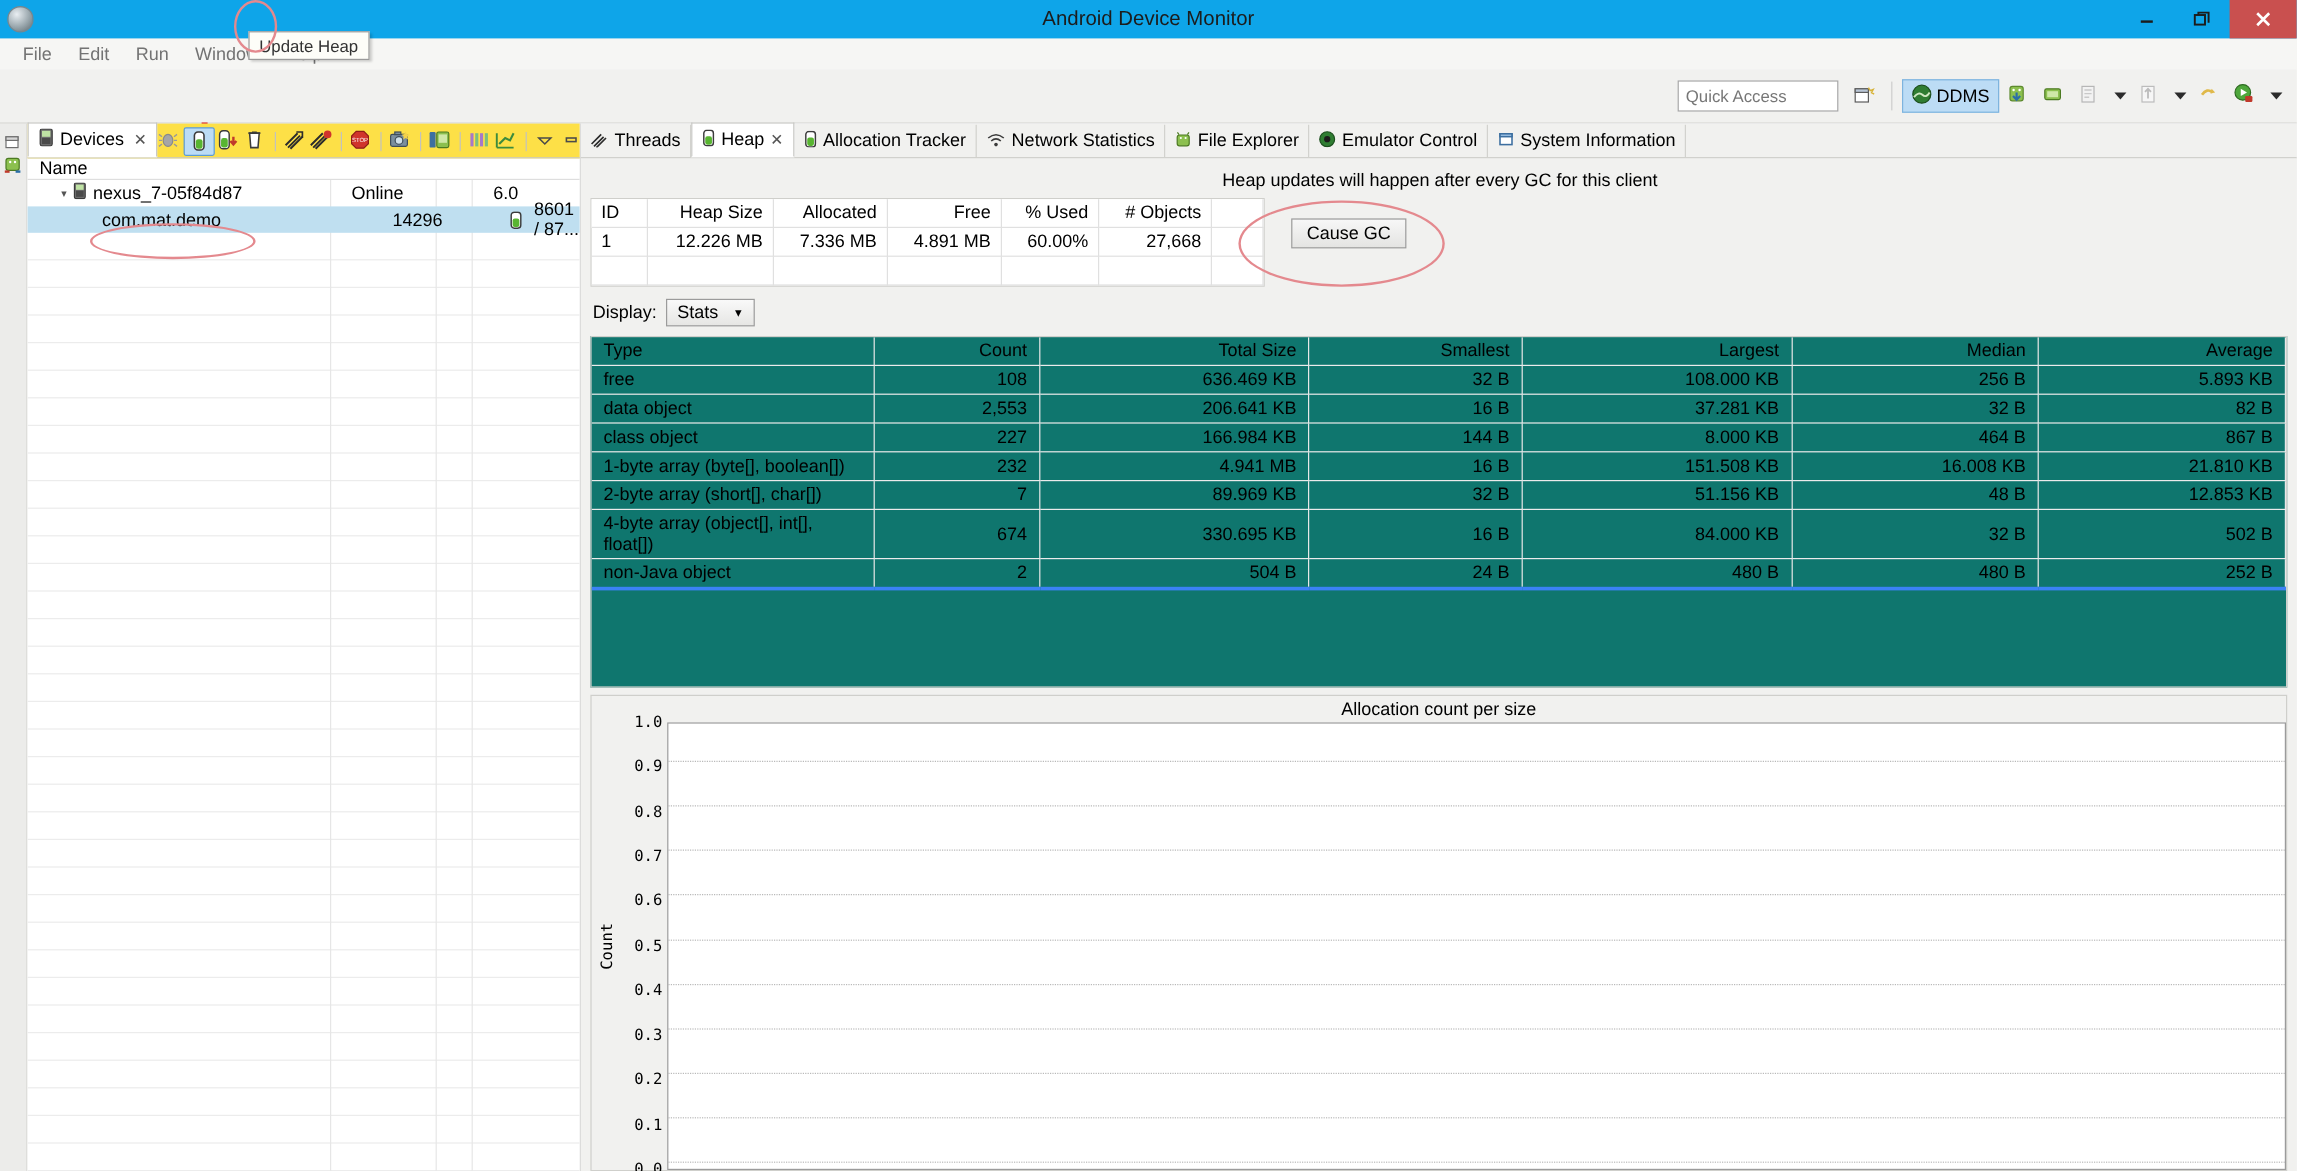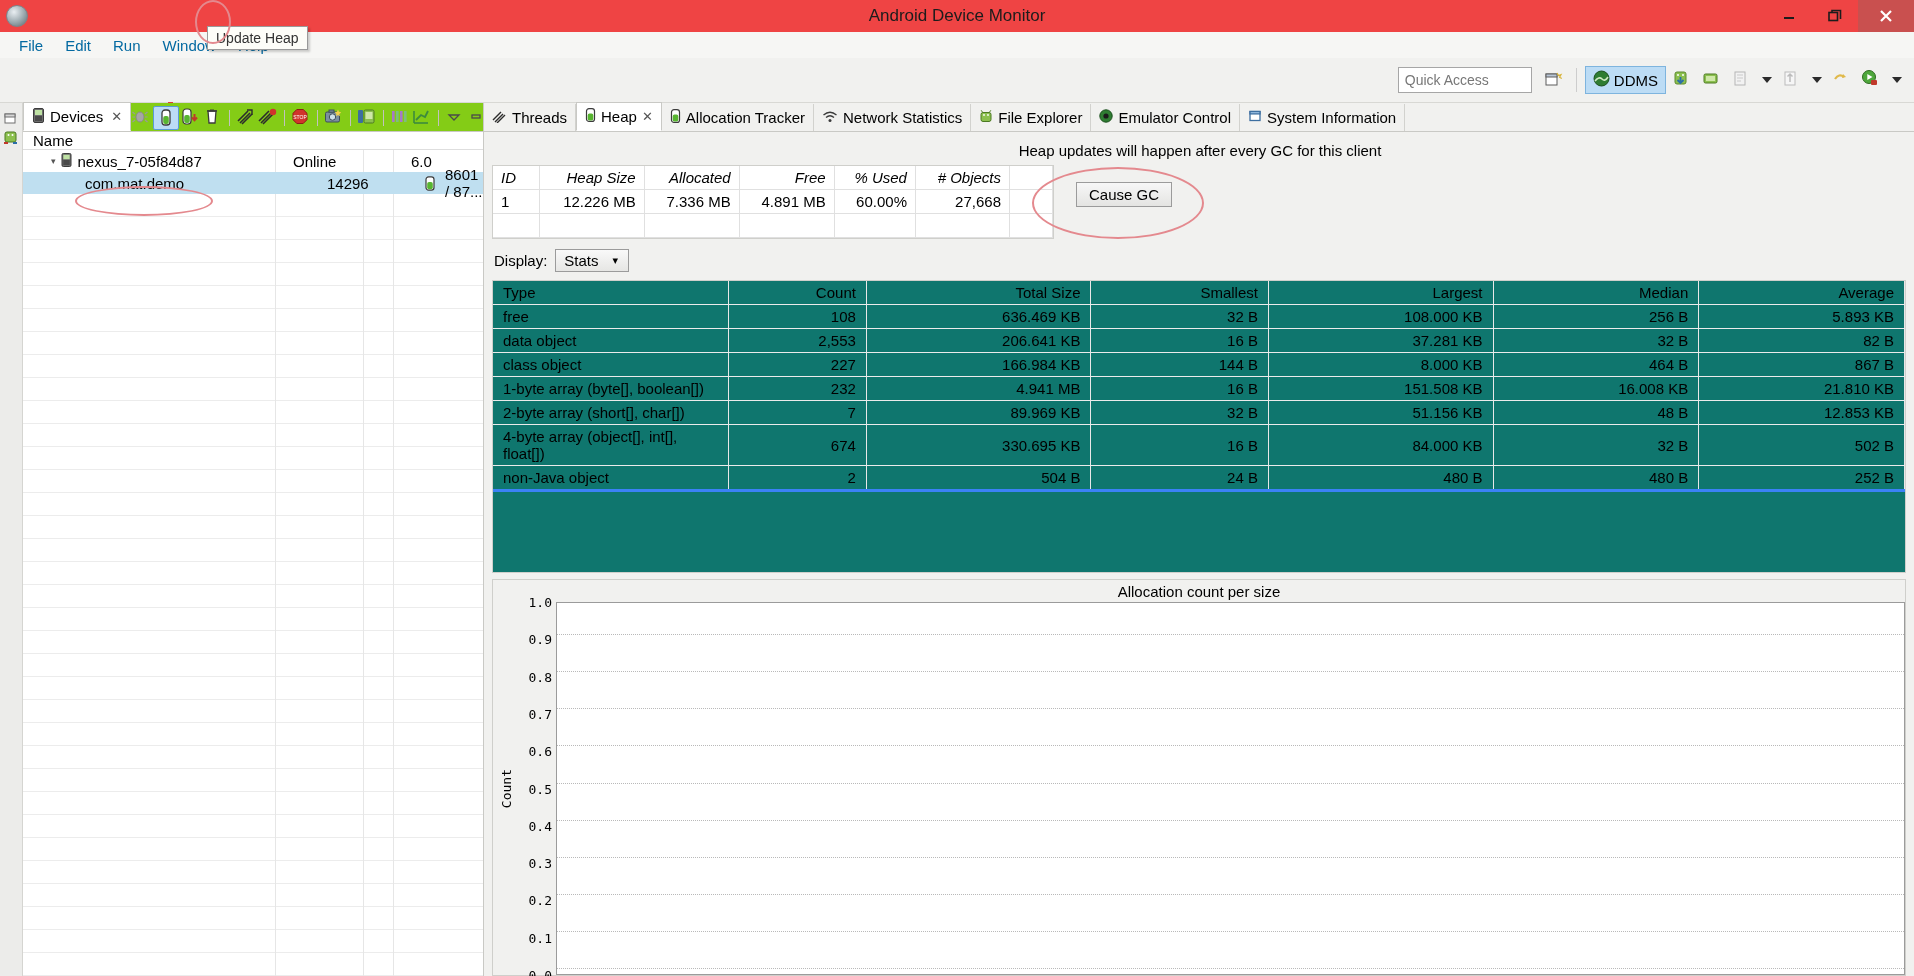--- a/index.html
+++ b/index.html
@@ -3,40 +3,40 @@
 <meta charset="utf-8">
 <style>
   html, body { margin:0; padding:0; }
   body {
     width:1914px; height:976px; overflow:hidden;
     font-family:"Liberation Sans", sans-serif;
     font-size:15px; color:#000; background:#f5f5f3;
   }
   
   #titlebar {
-    height:32px; background:#ef4444; display:flex; align-items:center;
+    height:32px; background:#0ea5e9; display:flex; align-items:center;
     position:relative;
   }
   #app-icon {
     width:20px; height:20px; margin-left:6px; border-radius:50%;
     background:radial-gradient(circle at 35% 30%, #e9eef2 0%, #9aa7ad 55%, #5d6a70 100%);
     border:1px solid #7b868c;
   }
   #title-text {
     position:absolute; left:0; right:0; text-align:center;
     font-size:17px; color:#1c1c1c; pointer-events:none;
   }
   .wbtn { width:46px; height:32px; display:flex; align-items:center; justify-content:center;
           font-size:16px; color:#1c1c1c; }
   #winbtns { margin-left:auto; display:flex; }
   #btn-close { background:#c9504f; color:#fff; width:56px; }
   
   #menubar { height:26px; background:#f6f6f4; display:flex; align-items:center;
              padding-left:8px; border-bottom:0px; }
-  .menu-item { padding:2px 11px; font-size:15px; color:#0369a1; }
+  .menu-item { padding:2px 11px; font-size:15px; color:#737373; }
   
   #coolbar { height:44px; background:#f1f1ef; border-bottom:1px solid #d8d8d4;
              display:flex; align-items:center; position:relative; }
   #redmark { position:absolute; left:168px; top:44px; width:5px; height:12px; background:#e03b3b; }
   #quick-access {
     margin-left:auto; width:120px; height:24px; background:#fff; border:1px solid #a6a6a6;
     font-size:14px; color:#777; padding:0 6px; line-height:24px; margin-right:8px;
   }
   #persp-sep { width:1px; height:24px; background:#cdcdcd; margin:0 6px; }
   .tb-icon { width:22px; height:22px; display:inline-block; margin:0 3px; position:relative; }
@@ -47,21 +47,21 @@
            border-top:6px solid #2b2b2b; margin:0 4px; }
   
   #main { display:flex; height:calc(976px - 32px - 26px - 45px); }
   
   #leftrail { width:22px; background:#ececeа; background:#ececea; border-right:1px solid #d5d5d1;
               padding-top:6px; }
   .rail-ic { width:18px; height:16px; margin:2px auto; display:block; }
   
   #devices-view { width:460px; display:flex; flex-direction:column; background:#fff;
                   border-right:1px solid #c9c9c5; }
-  .view-tabrow { height:28px; background:#84cc16; display:flex; align-items:flex-end;
+  .view-tabrow { height:28px; background:#fde047; display:flex; align-items:flex-end;
                  border-bottom:1px solid #c9c9c5; position:relative; }
   .view-tab { display:flex; align-items:center; gap:5px; height:27px; padding:0 8px;
               background:#fff; border:1px solid #c9c9c5; border-bottom:1px solid #fff;
               font-size:15px; }
   .view-tab .x { color:#555; font-size:13px; margin-left:3px; }
   #dev-toolbar { margin-left:auto; display:flex; align-items:center; gap:2px;
                  padding-right:4px; height:27px; }
   .dtool { width:20px; height:19px; position:relative; display:inline-block; }
   .dsep { width:1px; height:16px; background:#c2c2be; margin:0 4px; }
   #update-heap-btn { background:#bcdcf5; border:1px solid #5b9bd5; border-radius:2px;
@@ -89,21 +89,21 @@
                  border-bottom:1px solid #c9c9c5; }
   .htab { display:flex; align-items:center; gap:5px; height:27px; padding:0 8px;
           font-size:15px; border-right:1px solid #d2d2ce; }
   .htab.active { background:#fff; border:1px solid #c9c9c5; border-bottom:1px solid #fff; }
   #heap-body { flex:1; background:#f1f1ef; padding:8px 8px 0 8px; display:flex; flex-direction:column; }
   #heap-note { font-size:15px; margin:2px 0 6px 2px;text-align:center; }
   #summary-table { border:1px solid #cfcfcb; background:#fff; width:calc(100% - 2px); }
   #summary-table table { border-collapse:collapse; width:100%; font-size:15px; }
   #summary-table th, #summary-table td { border-right:1px solid #e0e0e0; border-bottom:1px solid #e0e0e0;
                                          padding:3px 8px; font-weight:normal; }
-  #summary-table th { text-align:right; background:#fff;font-style:italic; }
+  #summary-table th { text-align:right; background:#fff; }
   #summary-table td { text-align:right; }
   #summary-table th.l, #summary-table td.l { text-align:left; }
   #cause-gc { border:1px solid #9b9b9b; background:linear-gradient(#f7f7f7,#e4e4e2);
               padding:3px 12px; font-size:15px; }
   #display-row { display:flex; align-items:center; gap:8px; margin:10px 0 8px 2px; font-size:15px; }
   #display-select { border:1px solid #9b9b9b; background:linear-gradient(#f9f9f9,#e6e6e4);
                     padding:2px 6px 2px 8px; font-size:15px; display:flex; align-items:center; gap:14px;
                     min-width:58px; }
   #stats-wrap { background:#0f766e; border:1px solid #cfcfcb; flex:0 0 auto; height:291px; overflow:hidden; }
   #stats-table { border-collapse:collapse; width:100%; font-size:15px; }

